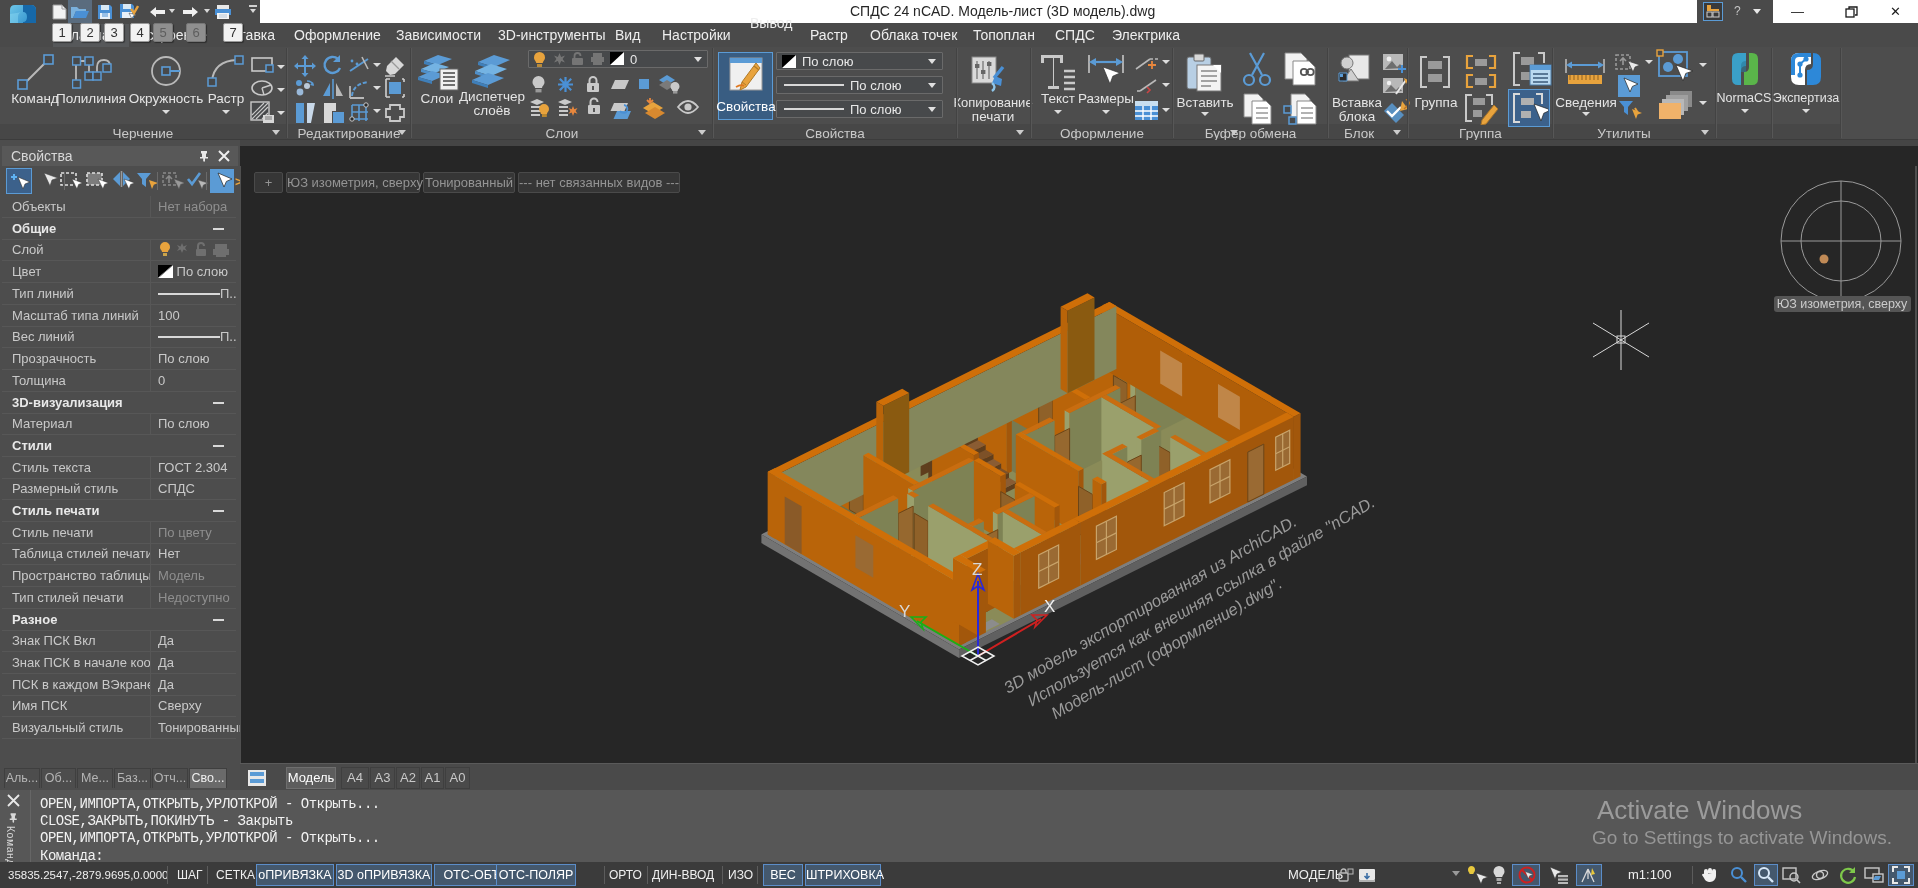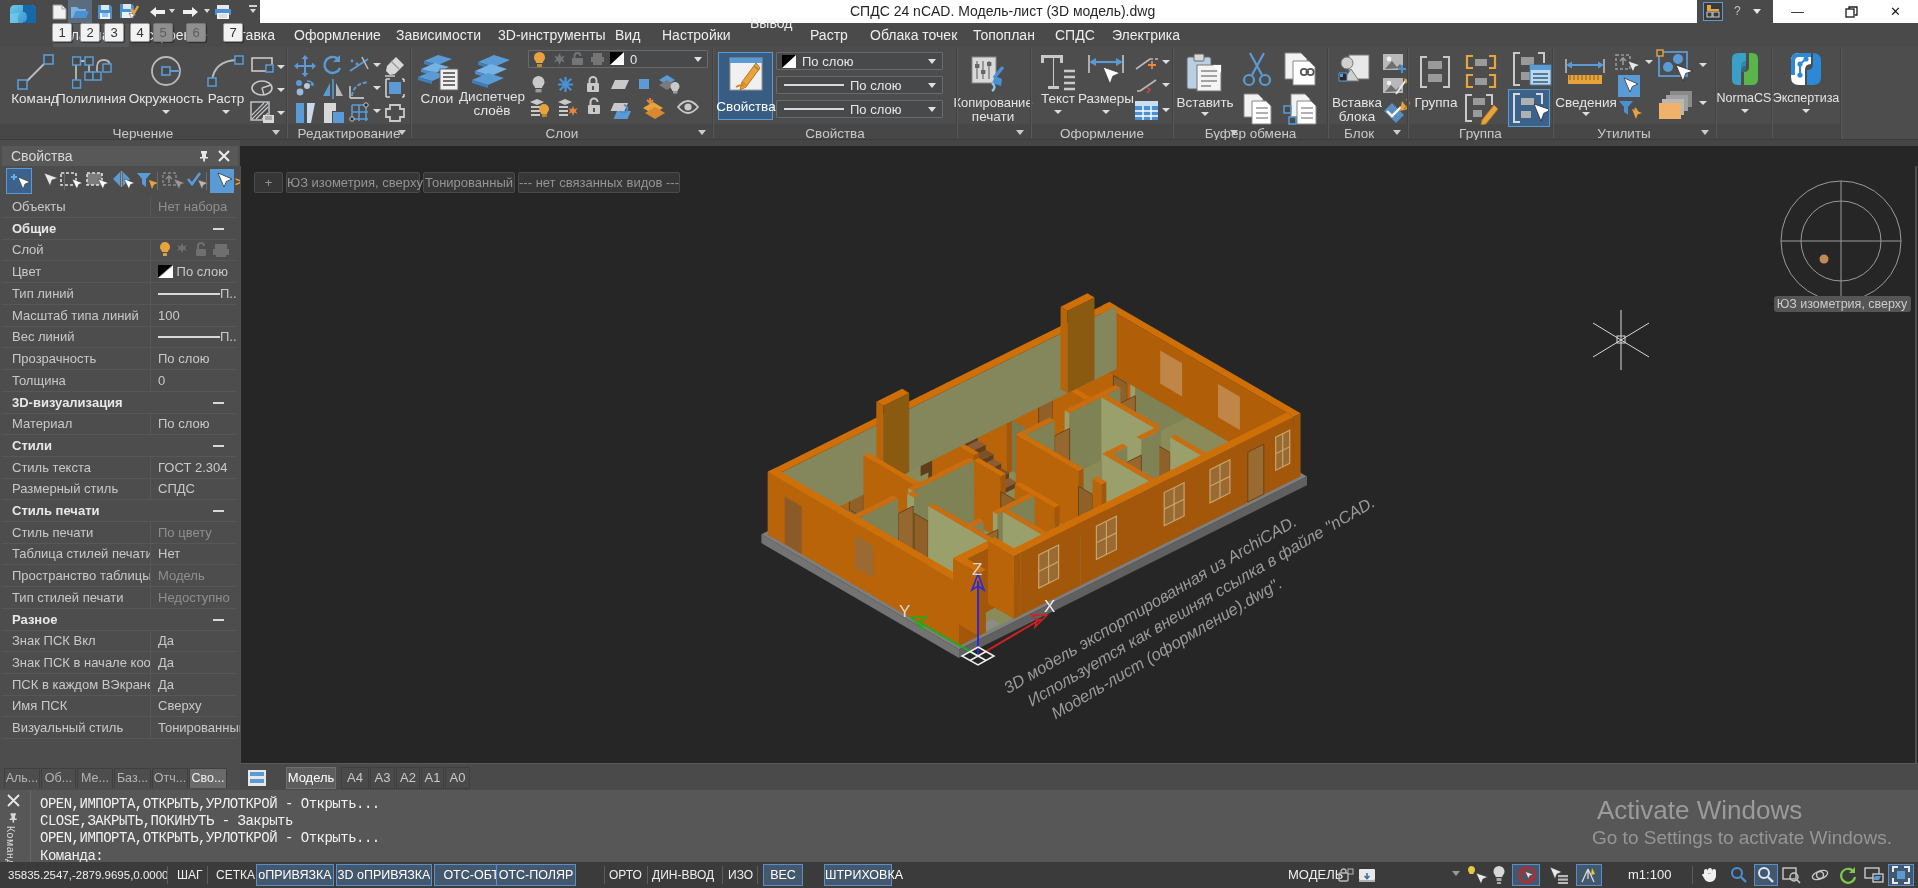--- a/index.html
+++ b/index.html
@@ -1106,21 +1106,21 @@
     <div class="sitem" style="left:177px;font-size:12px">ШАГ</div>
     <div class="sitem" style="left:216px;font-size:12px">СЕТКА</div>
     <div class="sbtn" style="left:256px;width:78px">оПРИВЯЗКА</div>
     <div class="sbtn" style="left:336px;width:96px">3D оПРИВЯЗКА</div>
     <div class="sbtn" style="left:434px;width:100px">ОТС-ОБЪЕКТ</div>
     <div class="sbtn" style="left:496px;width:80px">ОТС-ПОЛЯР</div>
     <div class="sitem" style="left:609px;font-size:12px">ОРТО</div>
     <div class="sitem" style="left:652px;font-size:12px">ДИН-ВВОД</div>
     <div class="sitem" style="left:728px;font-size:12px">ИЗО</div>
     <div class="sbtn" style="left:763px;width:40px">ВЕС</div>
-    <div class="sbtn" style="left:824px;width:68px">ШТРИХОВКА</div>
+    <div class="sbtn" style="left:805px;width:76px">ШТРИХОВКА</div>
     <div class="ssep" style="left:167px"></div>
     <div class="ssep" style="left:207px"></div>
     <div class="ssep" style="left:604px"></div>
     <div class="ssep" style="left:647px"></div>
     <div class="ssep" style="left:722px"></div>
     <div class="ssep" style="left:757px"></div>
     <div class="sitem" style="left:1288px;font-size:13px">МОДЕЛЬ</div>
     <div class="sitem" style="left:1628px">m1:100</div>
     <svg class="abs" style="left:1338px;top:6px" width="16" height="14" viewBox="0 0 16 14">
         <rect x="1" y="5" width="9" height="8" rx="1" fill="none" stroke="#b9b9b9" stroke-width="1.4"></rect>

